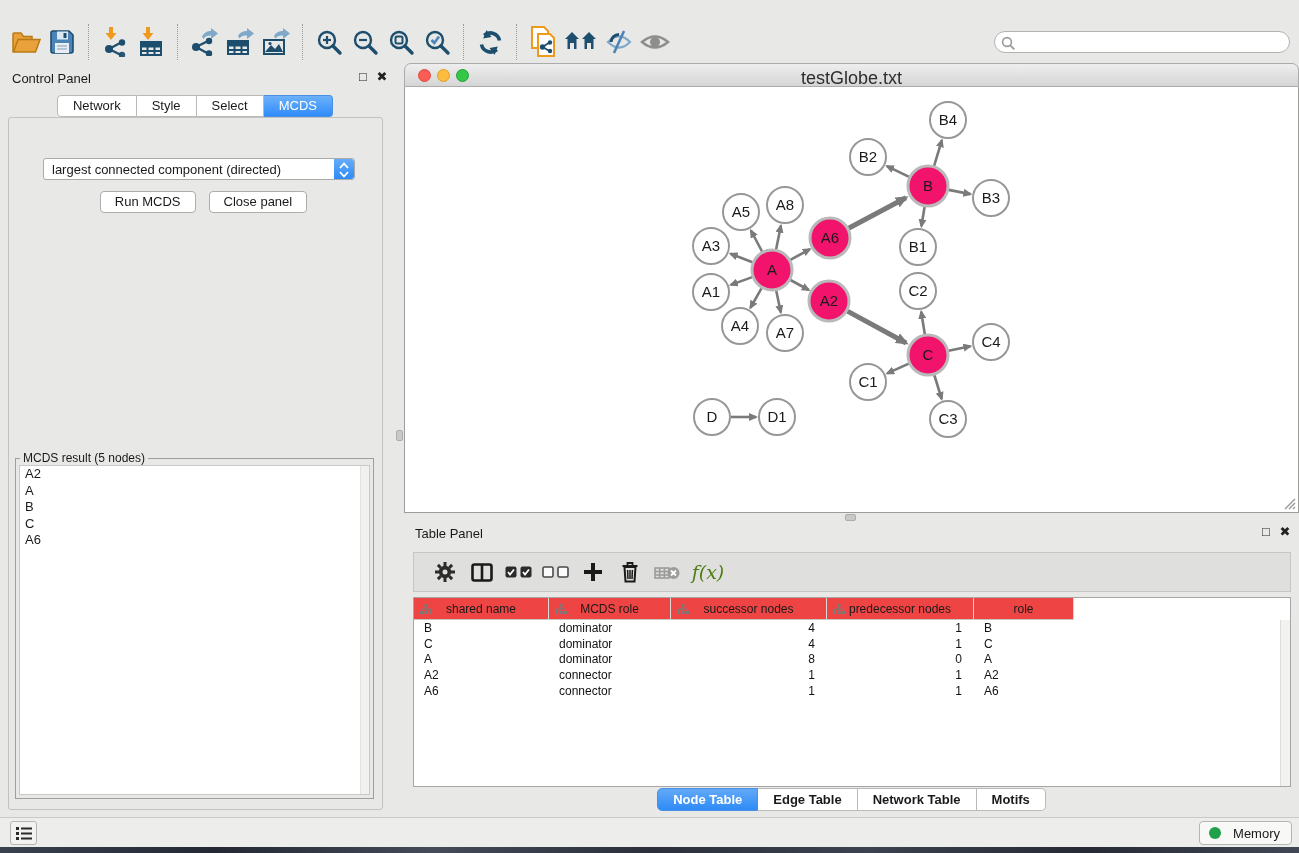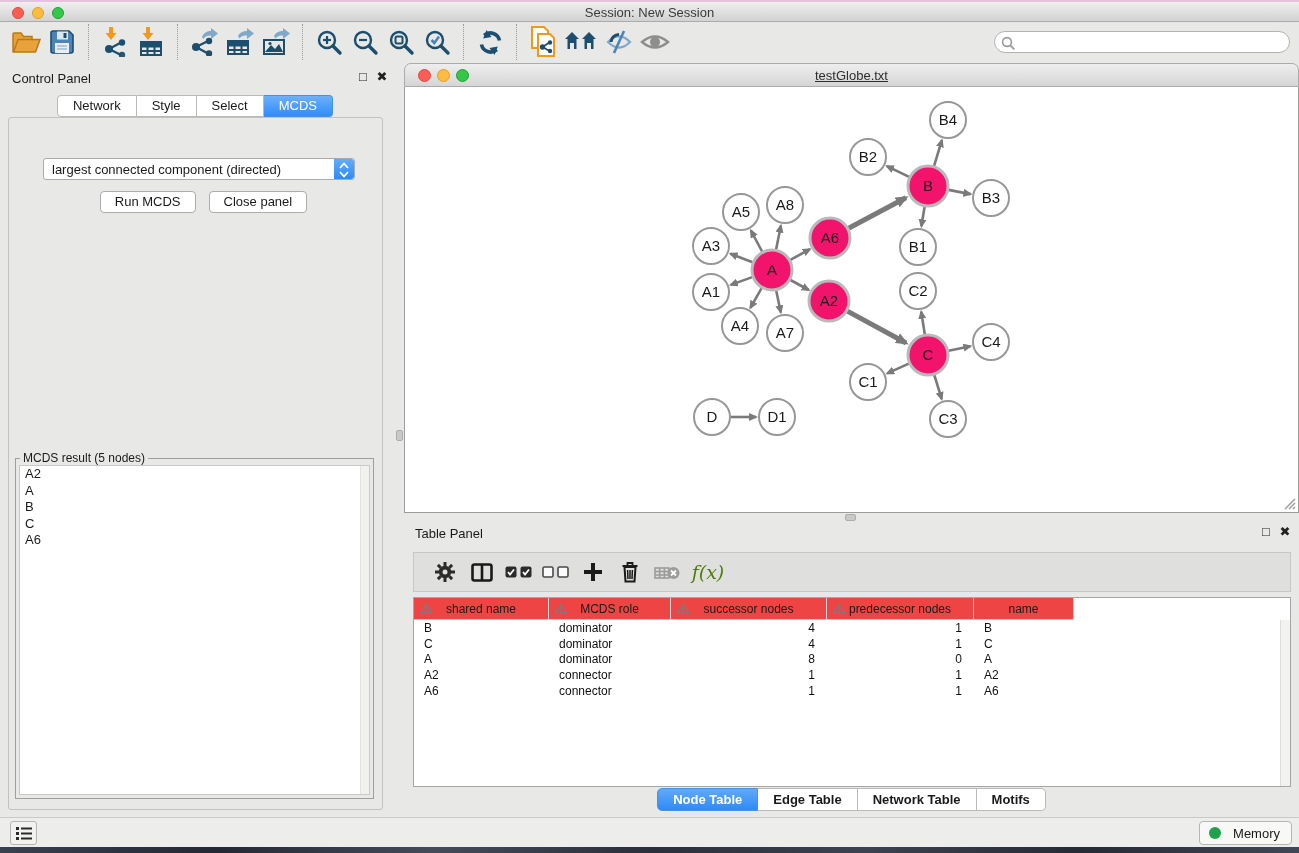--- a/index.html
+++ b/index.html
@@ -59,21 +59,21 @@
   .result-list { position:absolute; left:3px; right:3px; top:6px; bottom:3px; background:#FFFFFF;
     border:1px solid #C9C9C7; overflow:hidden; }
   .result-scroll { position:absolute; right:0; top:0; bottom:0; width:9px; background:#F1F1F0; border-left:1px solid #E2E2E0; }
   .mcds-item { font-size:13px; color:#1A1A1A; padding:1px 0 1px 5px; line-height:14.5px; }
 
   
   .network-window { position:absolute; left:404px; top:63px; width:895px; height:450px; }
   .nw-titlebar { position:absolute; left:0; top:0; right:0; height:24px;
     background:linear-gradient(#EEEEEE,#D5D5D5); border:1px solid #ABABAB;
     border-radius:7px 7px 0 0; }
-  .nw-titlebar .title { position:absolute; left:0; right:0; top:4px; text-align:center; font-size:13px; color:#2E2E2E;text-decoration:underline; }
+  .nw-titlebar .title { position:absolute; left:0; right:0; top:4px; text-align:center; font-size:18px; color:#2E2E2E; }
   .nw-tl { position:absolute; top:5px; width:13px; height:13px; border-radius:50%; }
   .nw-tl.red { left:13px; background:#FB5D55; border:1px solid #DF4841; }
   .nw-tl.yellow { left:32px; background:#FDBC40; border:1px solid #DEA023; }
   .nw-tl.green { left:51px; background:#34C748; border:1px solid #23A135; }
   .nw-canvas { position:absolute; left:0; top:24px; right:0; bottom:0; background:#FFFFFF;
     border:1px solid #9C9C9A; border-top:none; }
   .nw-grip { position:absolute; right:2px; bottom:2px; }
   .split-grip-v { position:absolute; left:396px; top:430px; width:7px; height:11px; background:#C9C9C7; border:1px solid #ADADAB; border-radius:2px; }
   .split-grip-h { position:absolute; left:845px; top:514px; width:11px; height:7px; background:#C9C9C7; border:1px solid #ADADAB; border-radius:2px; }
 
@@ -114,26 +114,20 @@
     display:flex; align-items:center; gap:12px; font-size:13px; color:#1A1A1A; }
   .mem-dot { width:12px; height:12px; border-radius:50%; background:#1FA14B; }
   .desktop-strip { position:absolute; left:0; top:847px; width:1299px; height:6px;
     background:linear-gradient(90deg,#39404E,#232834,#454B59,#2A2F3B,#3C424F,#252A35,#414754); }
 </style>
 </head>
 <body>
 
 <div class="app">
 
-  <div class="titlebar">
-    <span class="tl red"></span>
-    <span class="tl yellow"></span>
-    <span class="tl green"></span>
-    <div class="title">Session: New Session</div>
-  </div>
 
   <div class="toolbar">
     <div class="tbtn">
       <svg width="30" height="25" viewBox="0 0 30 25">
           <path d="M2 22 L2 4 Q2 3 3 3 L10 3 L12.5 6.5 L21 6.5 L21 9" fill="#E9A23B" stroke="#B97A15" stroke-width="1.5"></path>
           <path d="M2.5 22 L7 9.5 L29 9.5 L24.5 22 Z" fill="#E9A23B" stroke="#B97A15" stroke-width="1.5"></path>
         </svg>
     </div>
     <div class="tbtn">
       <svg width="26" height="26" viewBox="0 0 26 26">
@@ -616,21 +610,21 @@
                 <line x1="6" y1="3" x2="6" y2="5"></line>
                 <line x1="1.5" y1="5" x2="1.5" y2="7"></line>
                 <line x1="10.5" y1="5" x2="10.5" y2="7"></line>
                 <line x1="1.5" y1="5" x2="10.5" y2="5"></line>
                 <line x1="6" y1="5" x2="6" y2="7"></line>
               </g>
             </svg>
             <span>predecessor nodes</span>
           </div>
           <div class="th" style="width: 100px;">
-            <span>name</span>
+            <span>role</span>
           </div>
         </div>
       <div class="tbody" id="table-body">
           <div class="trow">
             <div class="td left" style="width: 135px;">B</div>
             <div class="td left" style="width: 122px;">dominator</div>
             <div class="td right" style="width: 156px;">4</div>
             <div class="td right" style="width: 147px;">1</div>
             <div class="td left" style="width: 100px;">B</div>
           </div>

